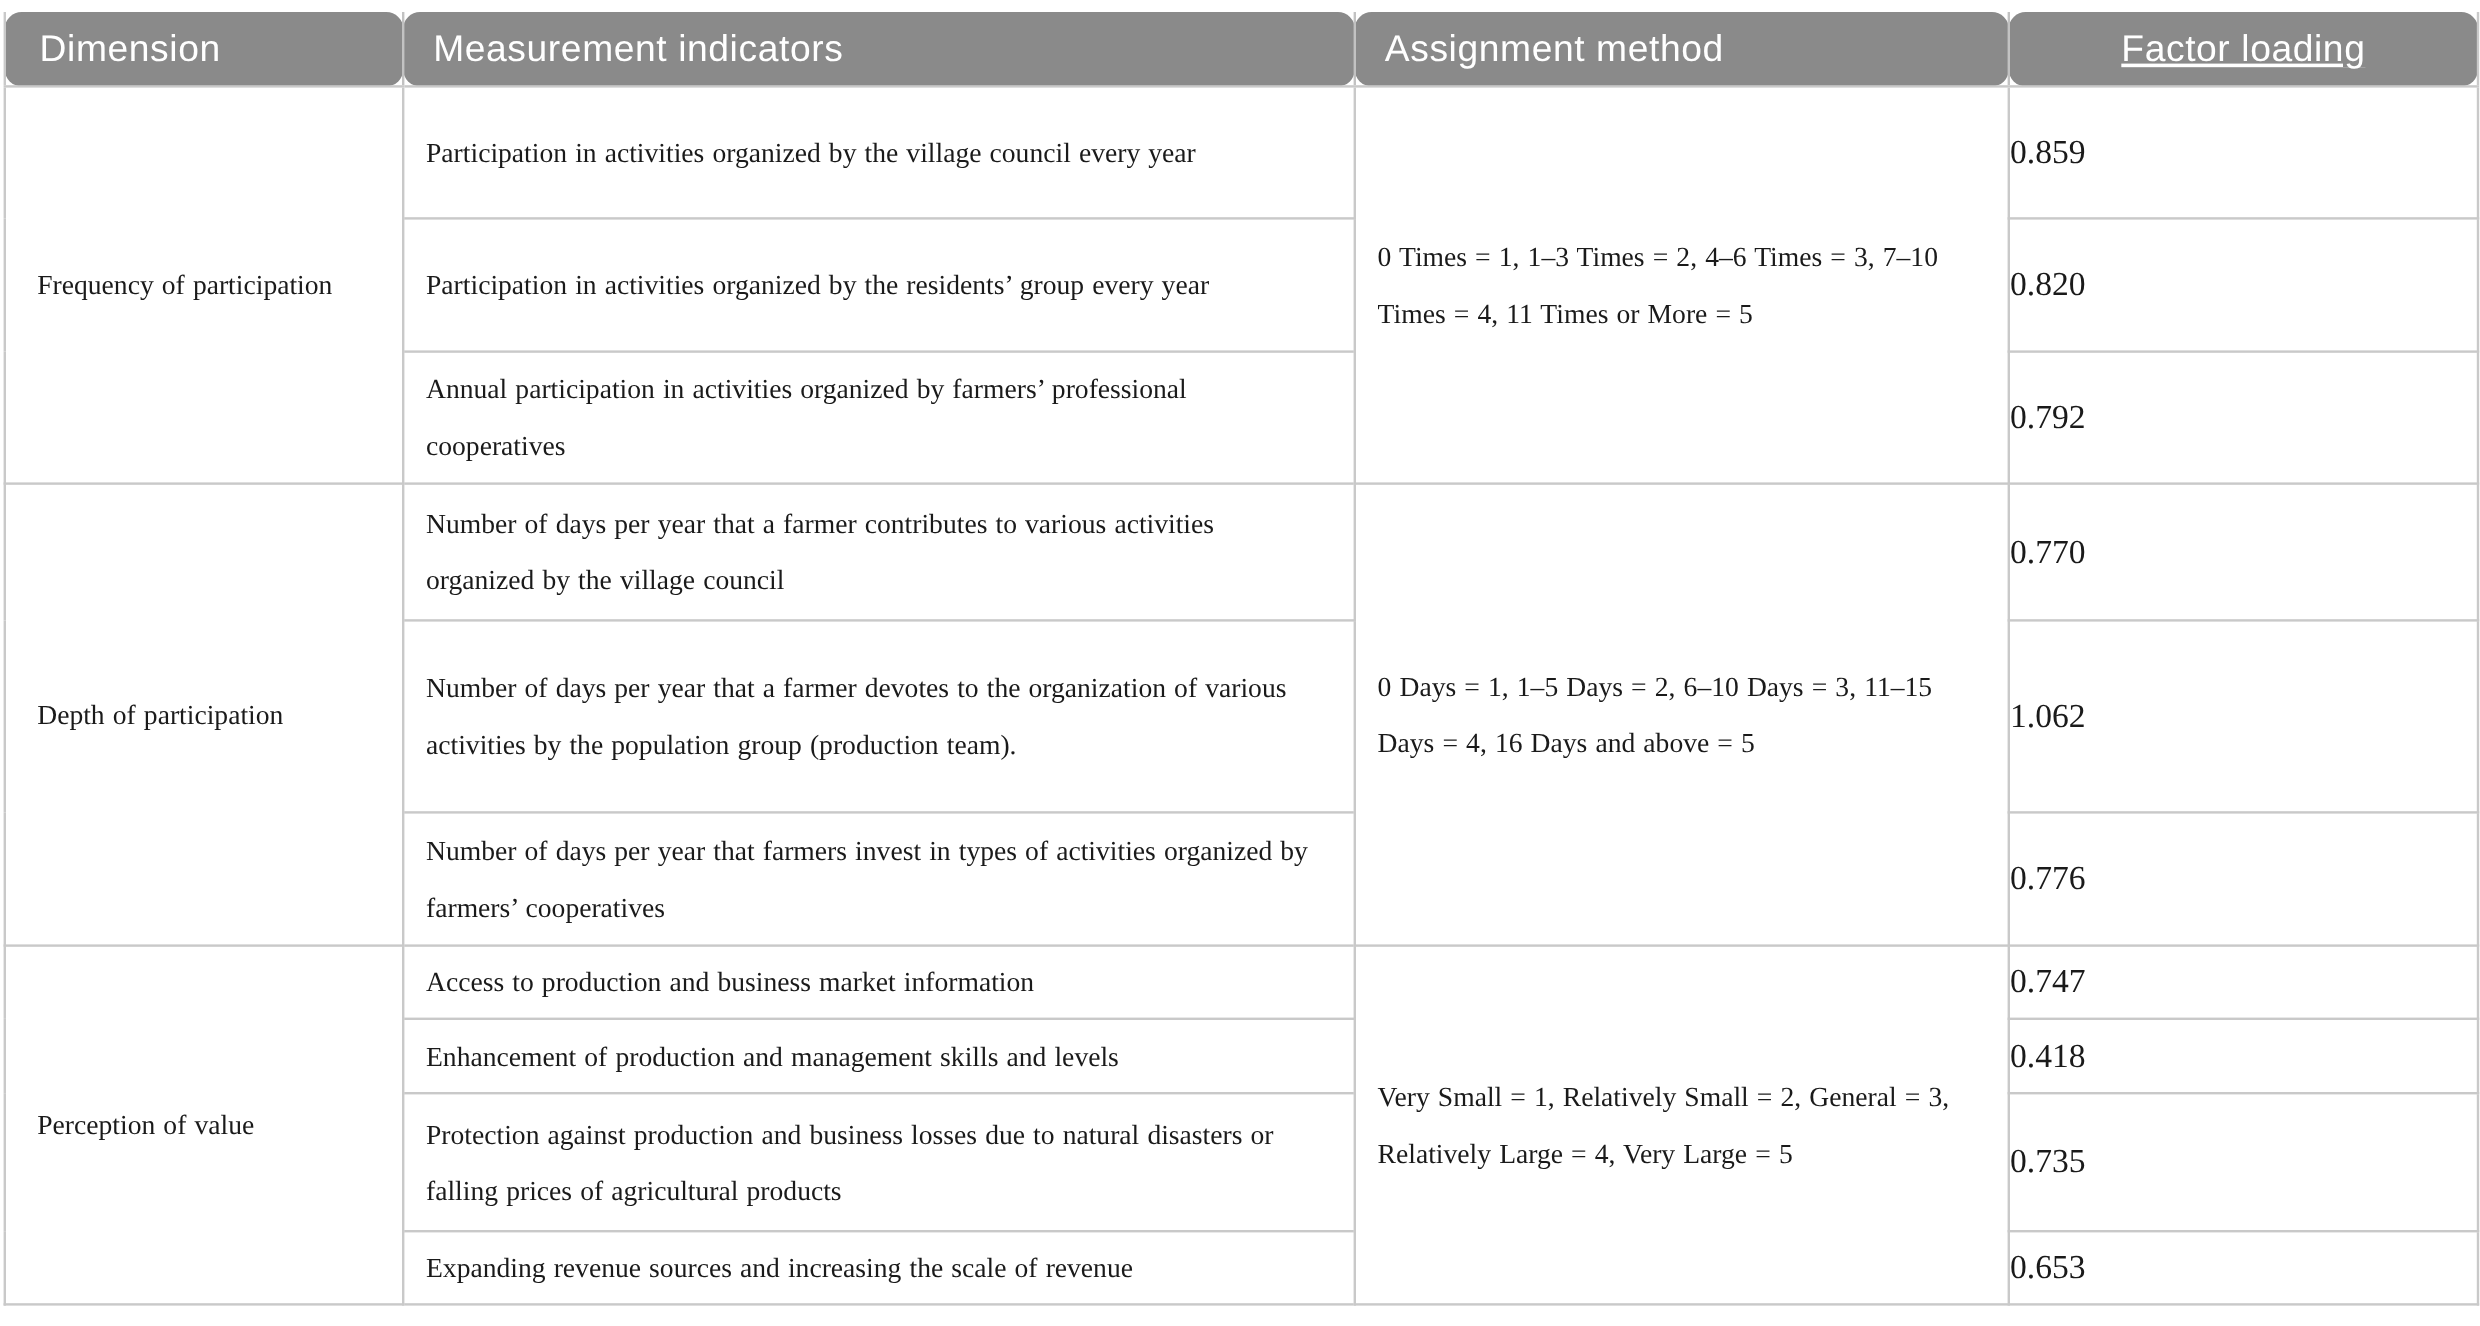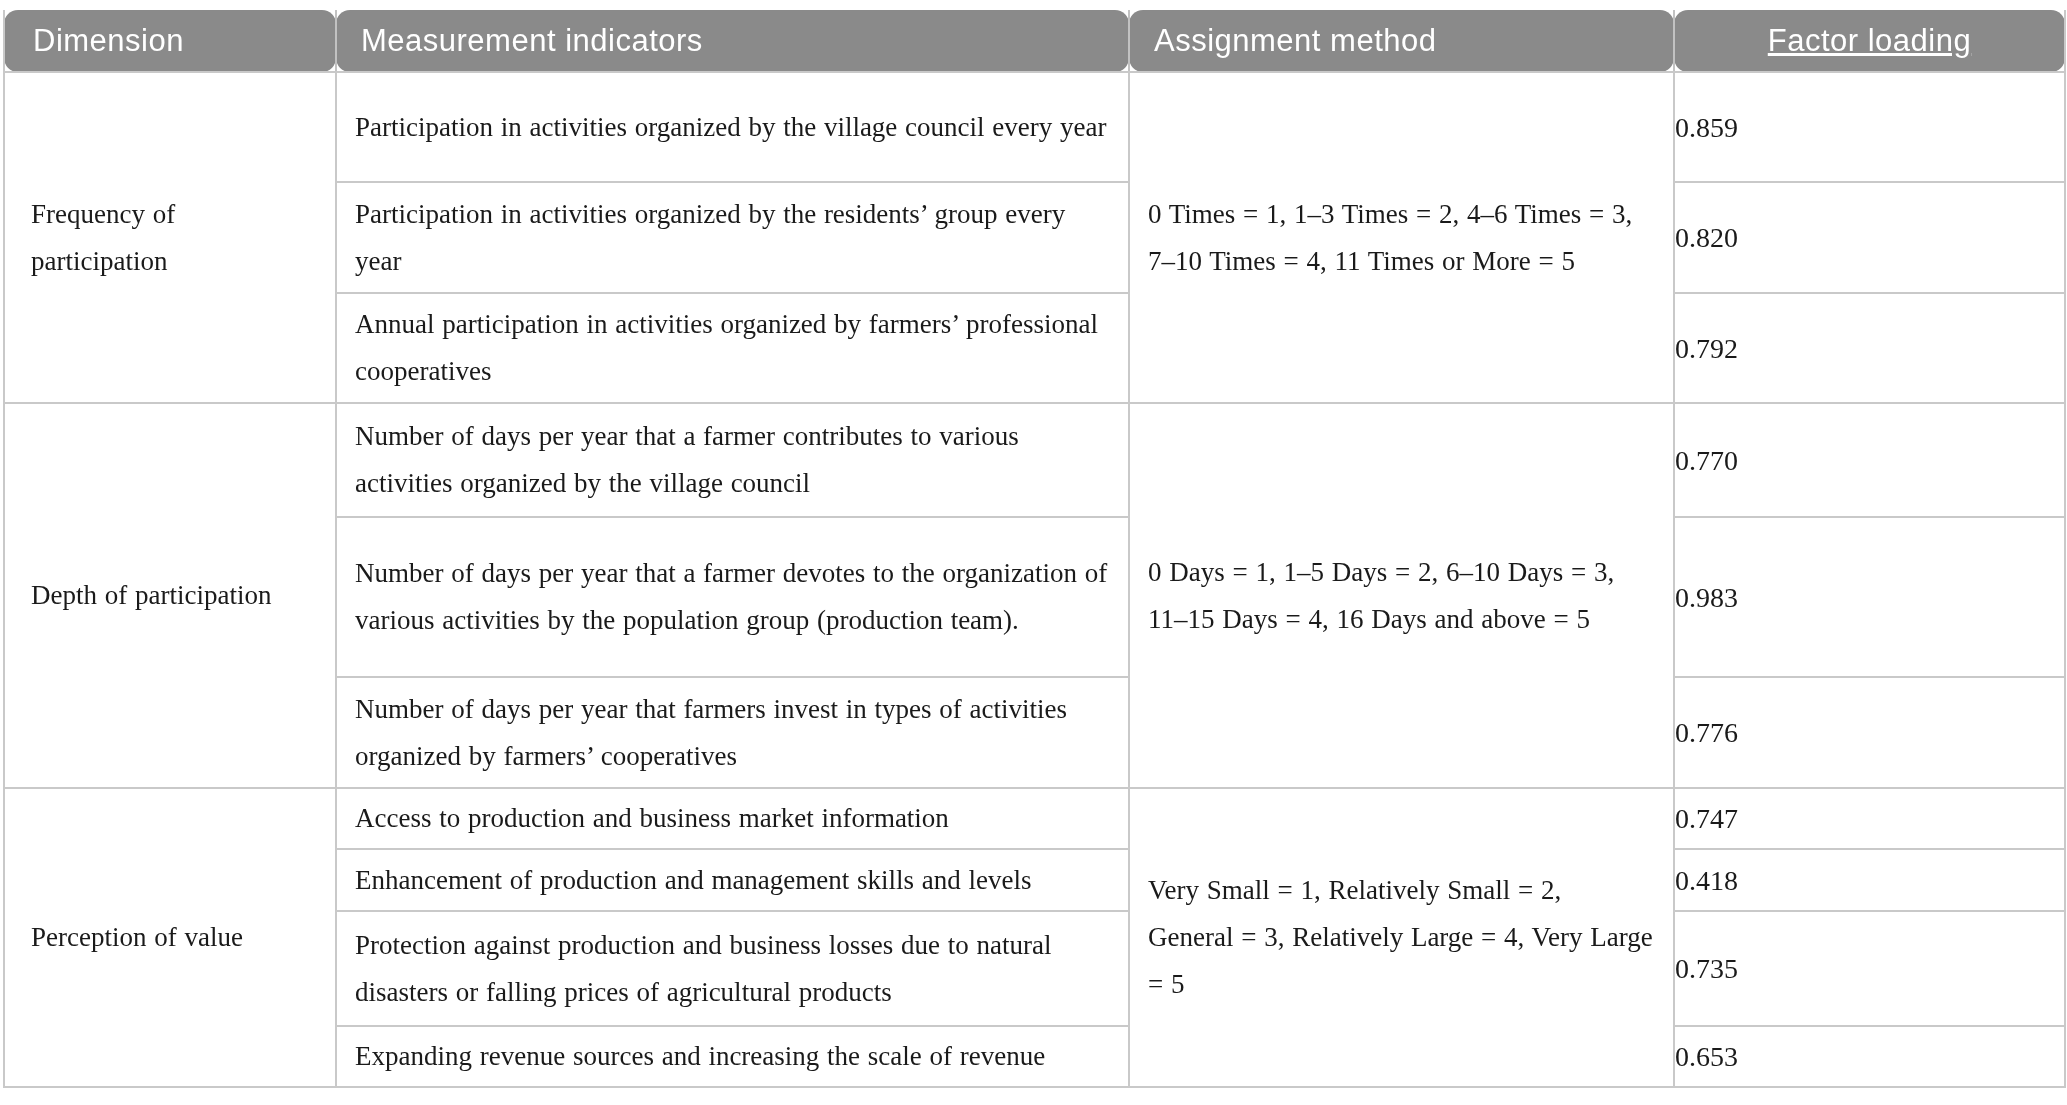--- a/index.html
+++ b/index.html
@@ -40,21 +40,21 @@
     border-left: 2px solid #c2c2c2;
     border-bottom: 2px solid #c9c9c9;
     letter-spacing: 0.5px;
     border-radius: 14px;
   }
   th:first-child { border-left: none; padding-left: 28px; }
   th.center { text-align: center; padding: 0; text-decoration: underline; }
 
   td {
     font-family: "Liberation Serif", "DejaVu Serif", serif;
-    font-size: 27px;
+    font-size: 23px;
     line-height: 47px;
     color: #1a1a1a;
     vertical-align: middle;
     padding: 6px 20px 6px 18px;
     border: 2px solid #c9c9c9;
     background: #ffffff;
     word-spacing: 1px;
   }
   td.dim { padding-left: 26px; }
   td.load {
@@ -100,21 +100,21 @@
       </tr>
 
       <tr style="height:114px;">
         <td class="dim" rowspan="3">Depth of participation</td>
         <td>Number of days per year that a farmer contributes to various activities organized by the village council</td>
         <td rowspan="3">0 Days = 1, 1–5 Days = 2, 6–10 Days = 3, 11–15 Days = 4, 16 Days and above = 5</td>
         <td class="load">0.770</td>
       </tr>
       <tr style="height:160px;">
         <td>Number of days per year that a farmer devotes to the organization of various activities by the population group (production team).</td>
-        <td class="load">0.983</td>
+        <td class="load">1.062</td>
       </tr>
       <tr style="height:111px;">
         <td>Number of days per year that farmers invest in types of activities organized by farmers’ cooperatives</td>
         <td class="load">0.776</td>
       </tr>
 
       <tr style="height:60px;">
         <td class="dim" rowspan="4">Perception of value</td>
         <td>Access to production and business market information</td>
         <td rowspan="4">Very Small = 1, Relatively Small = 2, General = 3, Relatively Large = 4, Very Large = 5</td>

